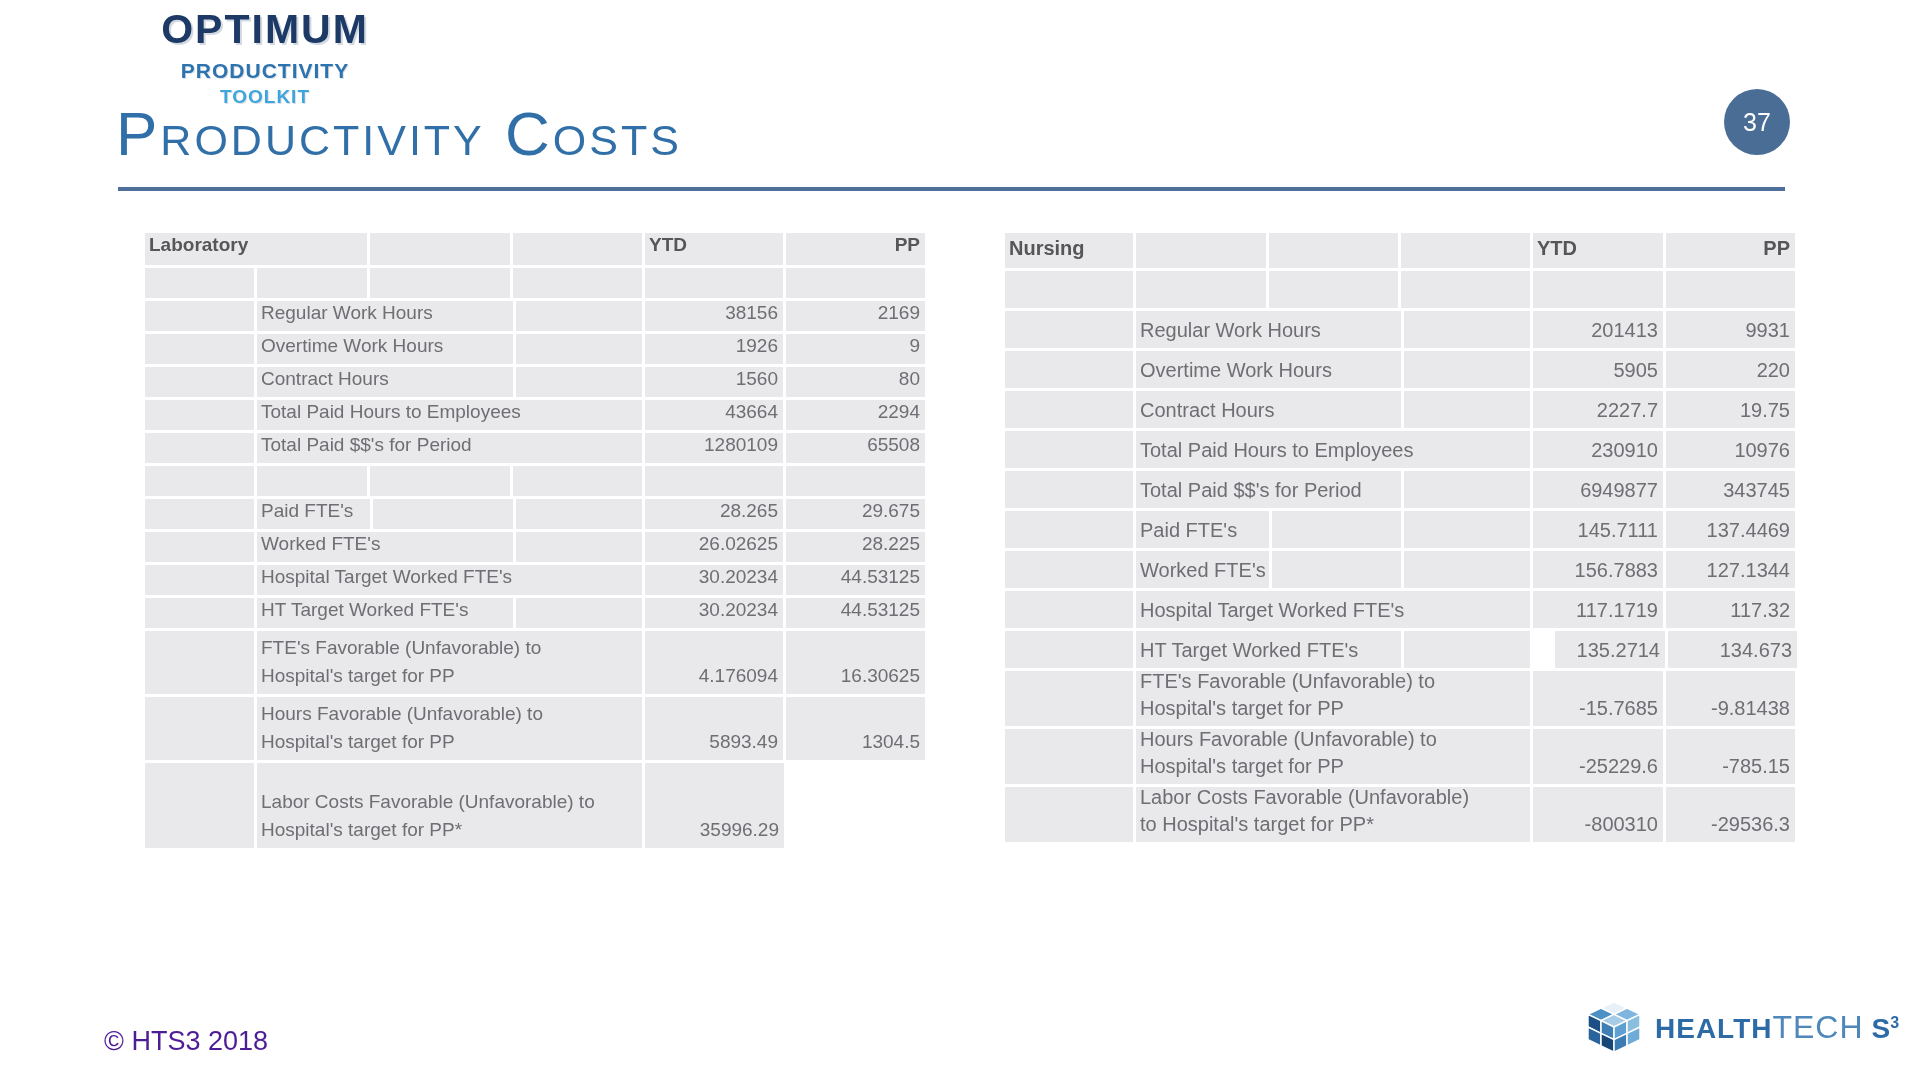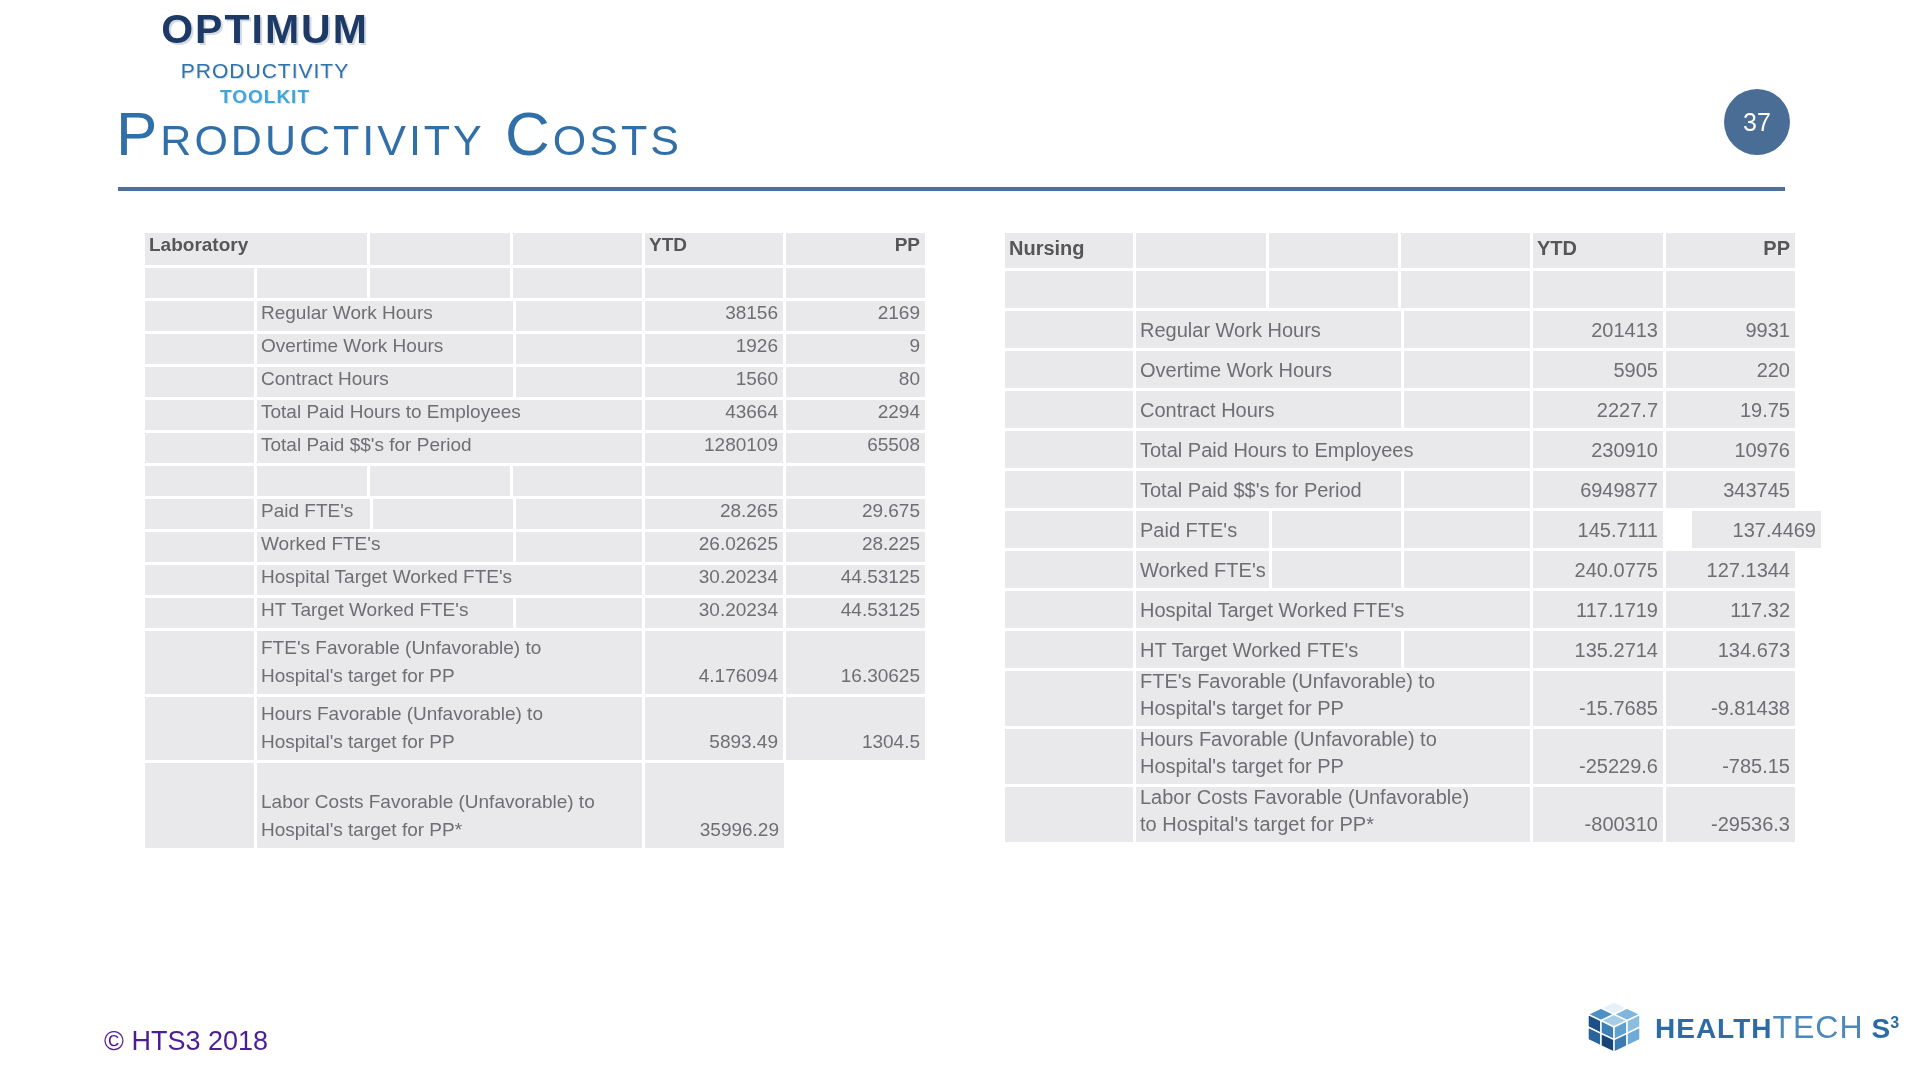--- a/index.html
+++ b/index.html
@@ -7,21 +7,21 @@
     position:relative;width:1920px;height:1080px;background:#ffffff;overflow:hidden;
     font-family:"Liberation Sans", sans-serif;
   }
   
   .top-clip{position:absolute;left:163px;top:0;width:240px;height:9px;overflow:hidden;}
   .top-clip span{display:block;margin-top:-35px;font-weight:700;font-size:38px;line-height:44px;
     letter-spacing:3px;color:#1d3a66;}
   .logo-box{position:absolute;left:130px;top:6px;width:270px;text-align:center;}
   .logo-line1{font-size:41px;font-weight:700;letter-spacing:2px;color:#1d3a66;
     text-shadow:2px 2px 0 rgba(175,185,200,.55);}
-  .logo-line2{margin-top:6px;font-size:21px;font-weight:400;letter-spacing:1px;color:#2d73ad;
+  .logo-line2{margin-top:6px;font-size:21px;font-weight:700;letter-spacing:1px;color:#2d73ad;
     text-shadow:1px 1px 0 rgba(175,185,200,.45);}
   .logo-line3{margin-top:3px;font-size:19px;font-weight:700;letter-spacing:1px;color:#3ea6dc;
     text-shadow:1px 1px 0 rgba(175,185,200,.45);}
   .page-title{position:absolute;left:116px;top:100px;font-size:62px;line-height:68px;
     font-variant:small-caps;letter-spacing:3px;color:#316fa8;}
   .title-rule{position:absolute;left:118px;top:187px;width:1667px;height:4px;background:#4d6f99;}
   .page-circle{position:absolute;left:1724px;top:89px;width:66px;height:66px;border-radius:50%;
     background:#4a6d96;display:flex;align-items:center;justify-content:center;
     color:#ffffff;font-size:25px;}
   
@@ -215,38 +215,38 @@
       <div class="xrow r-single">
         <div class="xcell" style="width: 131px;"></div>
         <div class="xcell lbl" style="width: 397px;">Total Paid $$'s for Period<i class="tick" style="left: 265px;"></i></div>
         <div class="xcell val" style="width: 133px;">6949877</div>
         <div class="xcell val" style="width: 132px;">343745</div>
       </div>
       <div class="xrow r-single">
         <div class="xcell" style="width: 131px;"></div>
         <div class="xcell lbl" style="width: 397px;">Paid FTE's<i class="tick" style="left: 133px;"></i><i class="tick" style="left: 265px;"></i></div>
         <div class="xcell val" style="width: 133px;">145.7111</div>
-        <div class="xcell val" style="width: 132px; margin-left: 26px;">137.4469</div>
+        <div class="xcell val" style="width: 132px;">137.4469</div>
       </div>
       <div class="xrow r-single">
         <div class="xcell" style="width: 131px;"></div>
         <div class="xcell lbl" style="width: 397px;">Worked FTE's<i class="tick" style="left: 133px;"></i><i class="tick" style="left: 265px;"></i></div>
-        <div class="xcell val" style="width: 133px;">240.0775</div>
+        <div class="xcell val" style="width: 133px;">156.7883</div>
         <div class="xcell val" style="width: 132px;">127.1344</div>
       </div>
       <div class="xrow r-single">
         <div class="xcell" style="width: 131px;"></div>
         <div class="xcell lbl" style="width: 397px;">Hospital Target Worked FTE's</div>
         <div class="xcell val" style="width: 133px;">117.1719</div>
         <div class="xcell val" style="width: 132px;">117.32</div>
       </div>
       <div class="xrow r-single">
         <div class="xcell" style="width: 131px;"></div>
         <div class="xcell lbl" style="width: 397px;">HT Target Worked FTE's<i class="tick" style="left: 265px;"></i></div>
-        <div class="xcell val" style="width: 133px;">135.2714</div>
+        <div class="xcell val" style="width: 113px; margin-left: 22px;">135.2714</div>
         <div class="xcell val" style="width: 132px;">134.673</div>
       </div>
       <div class="xrow r-double">
         <div class="xcell" style="width: 131px;"></div>
         <div class="xcell lbl" style="width: 397px;">FTE's Favorable (Unfavorable) to Hospital's target for PP</div>
         <div class="xcell val" style="width: 133px;">-15.7685</div>
         <div class="xcell val" style="width: 132px;">-9.81438</div>
       </div>
       <div class="xrow r-double">
         <div class="xcell" style="width: 131px;"></div>

